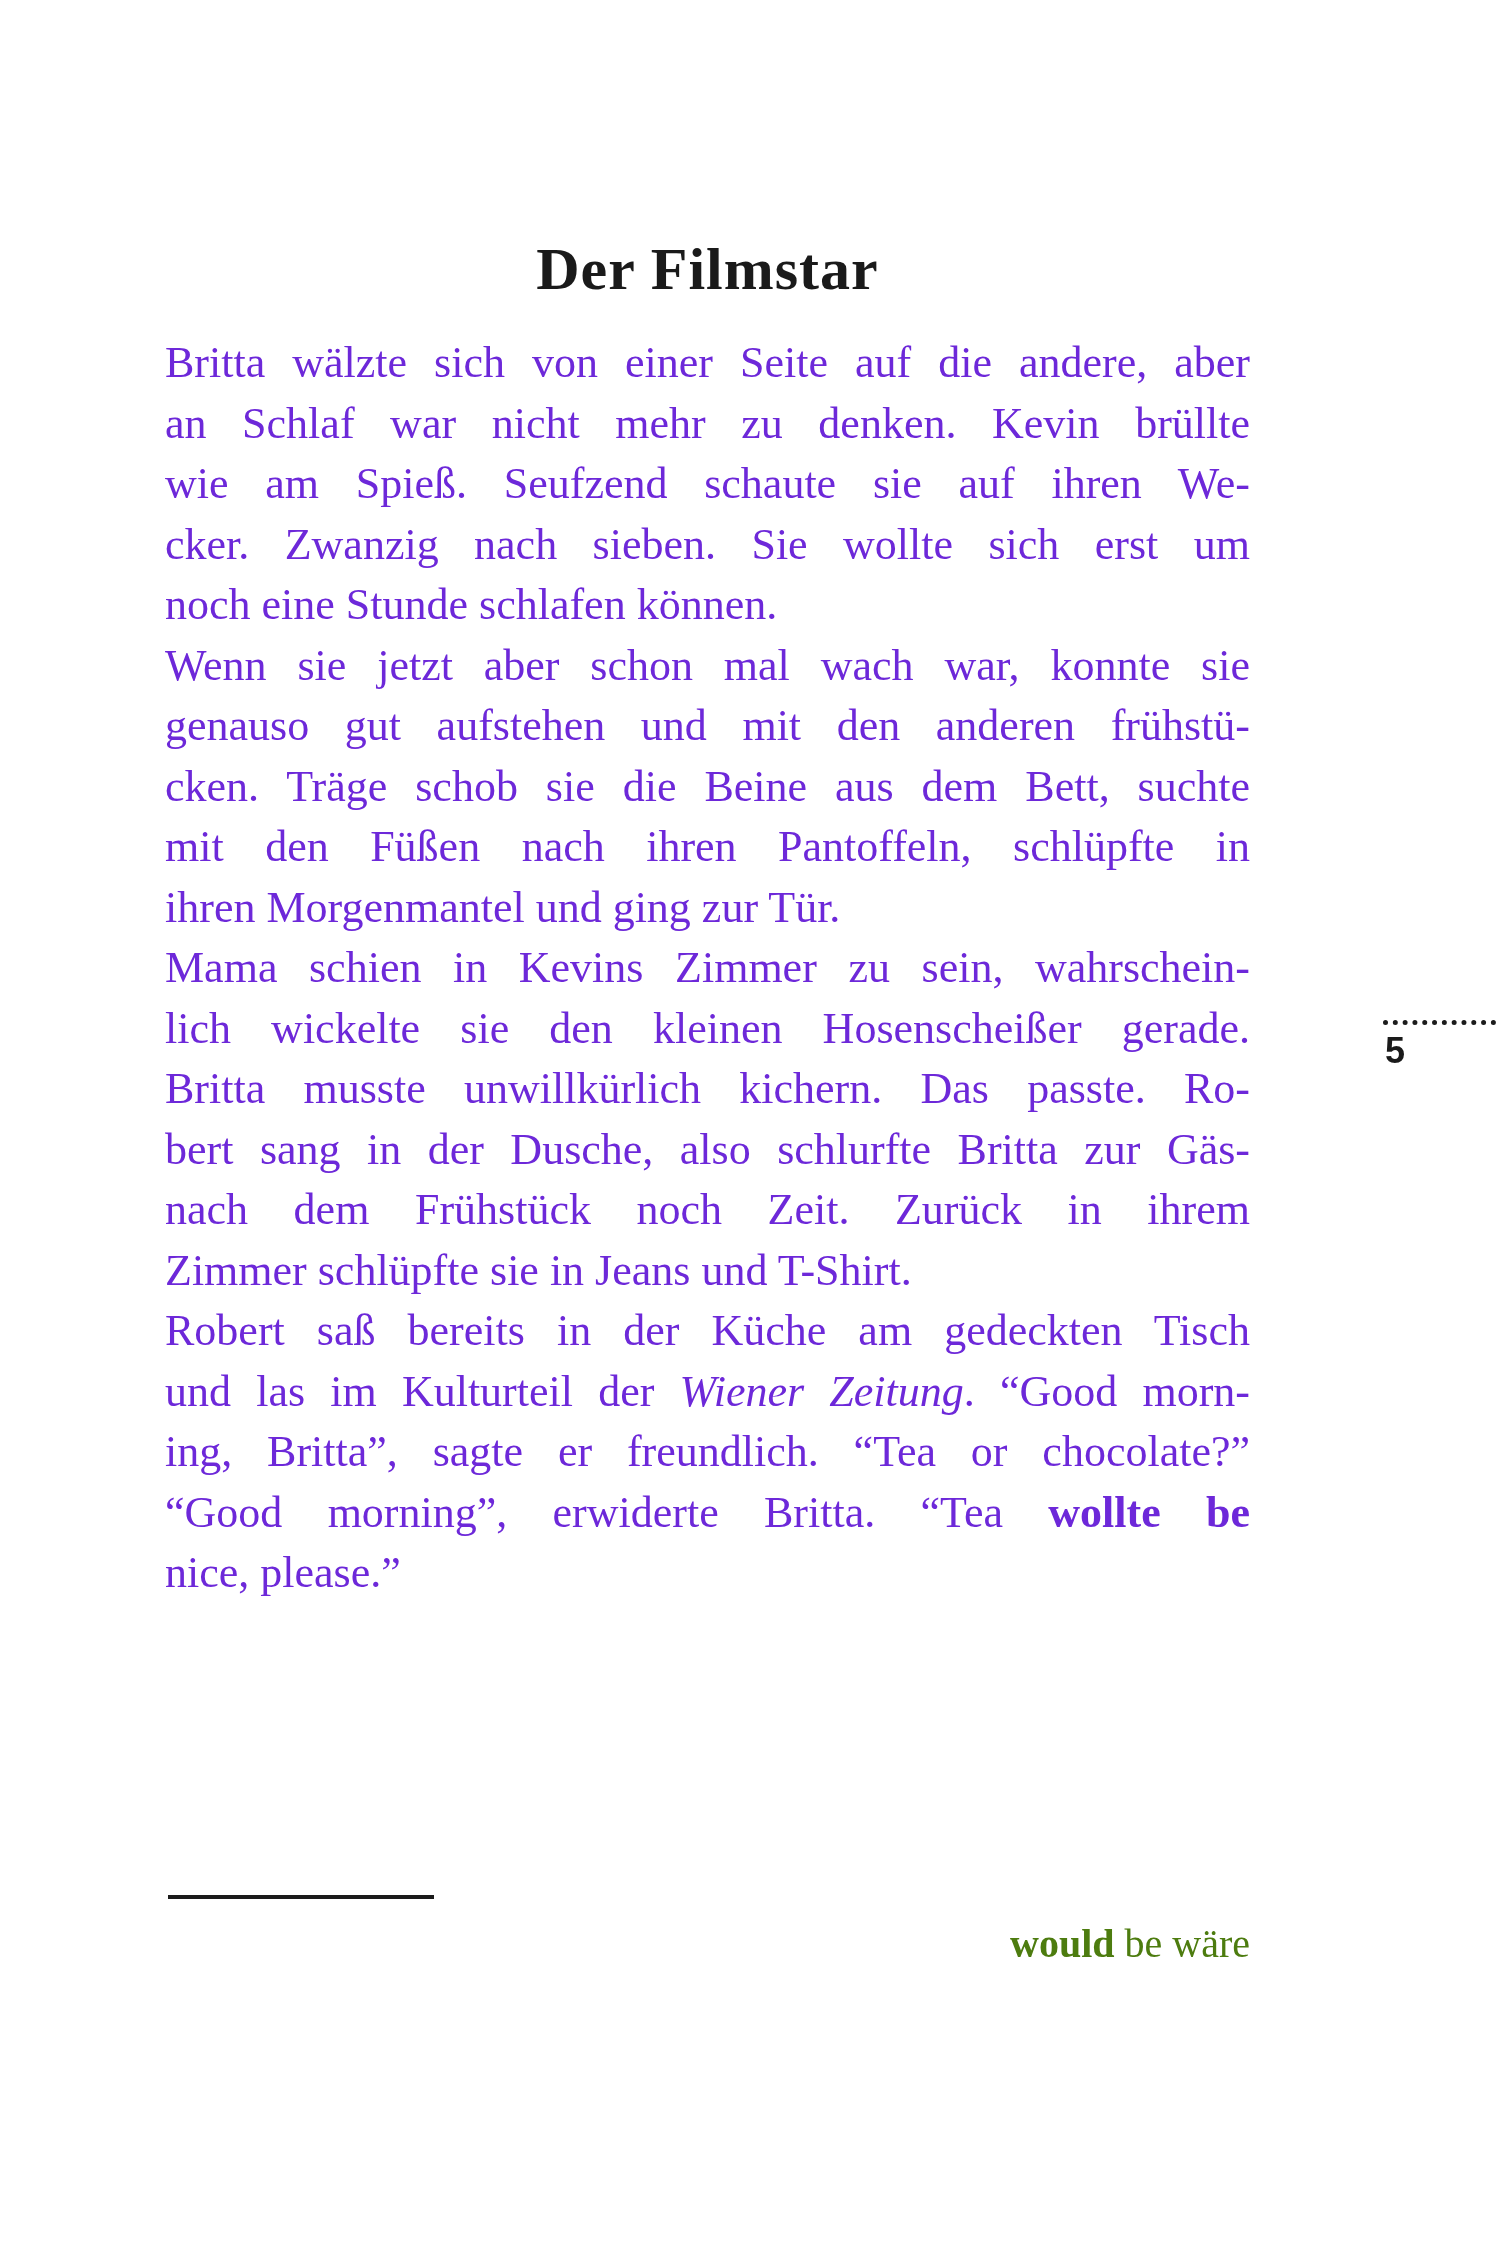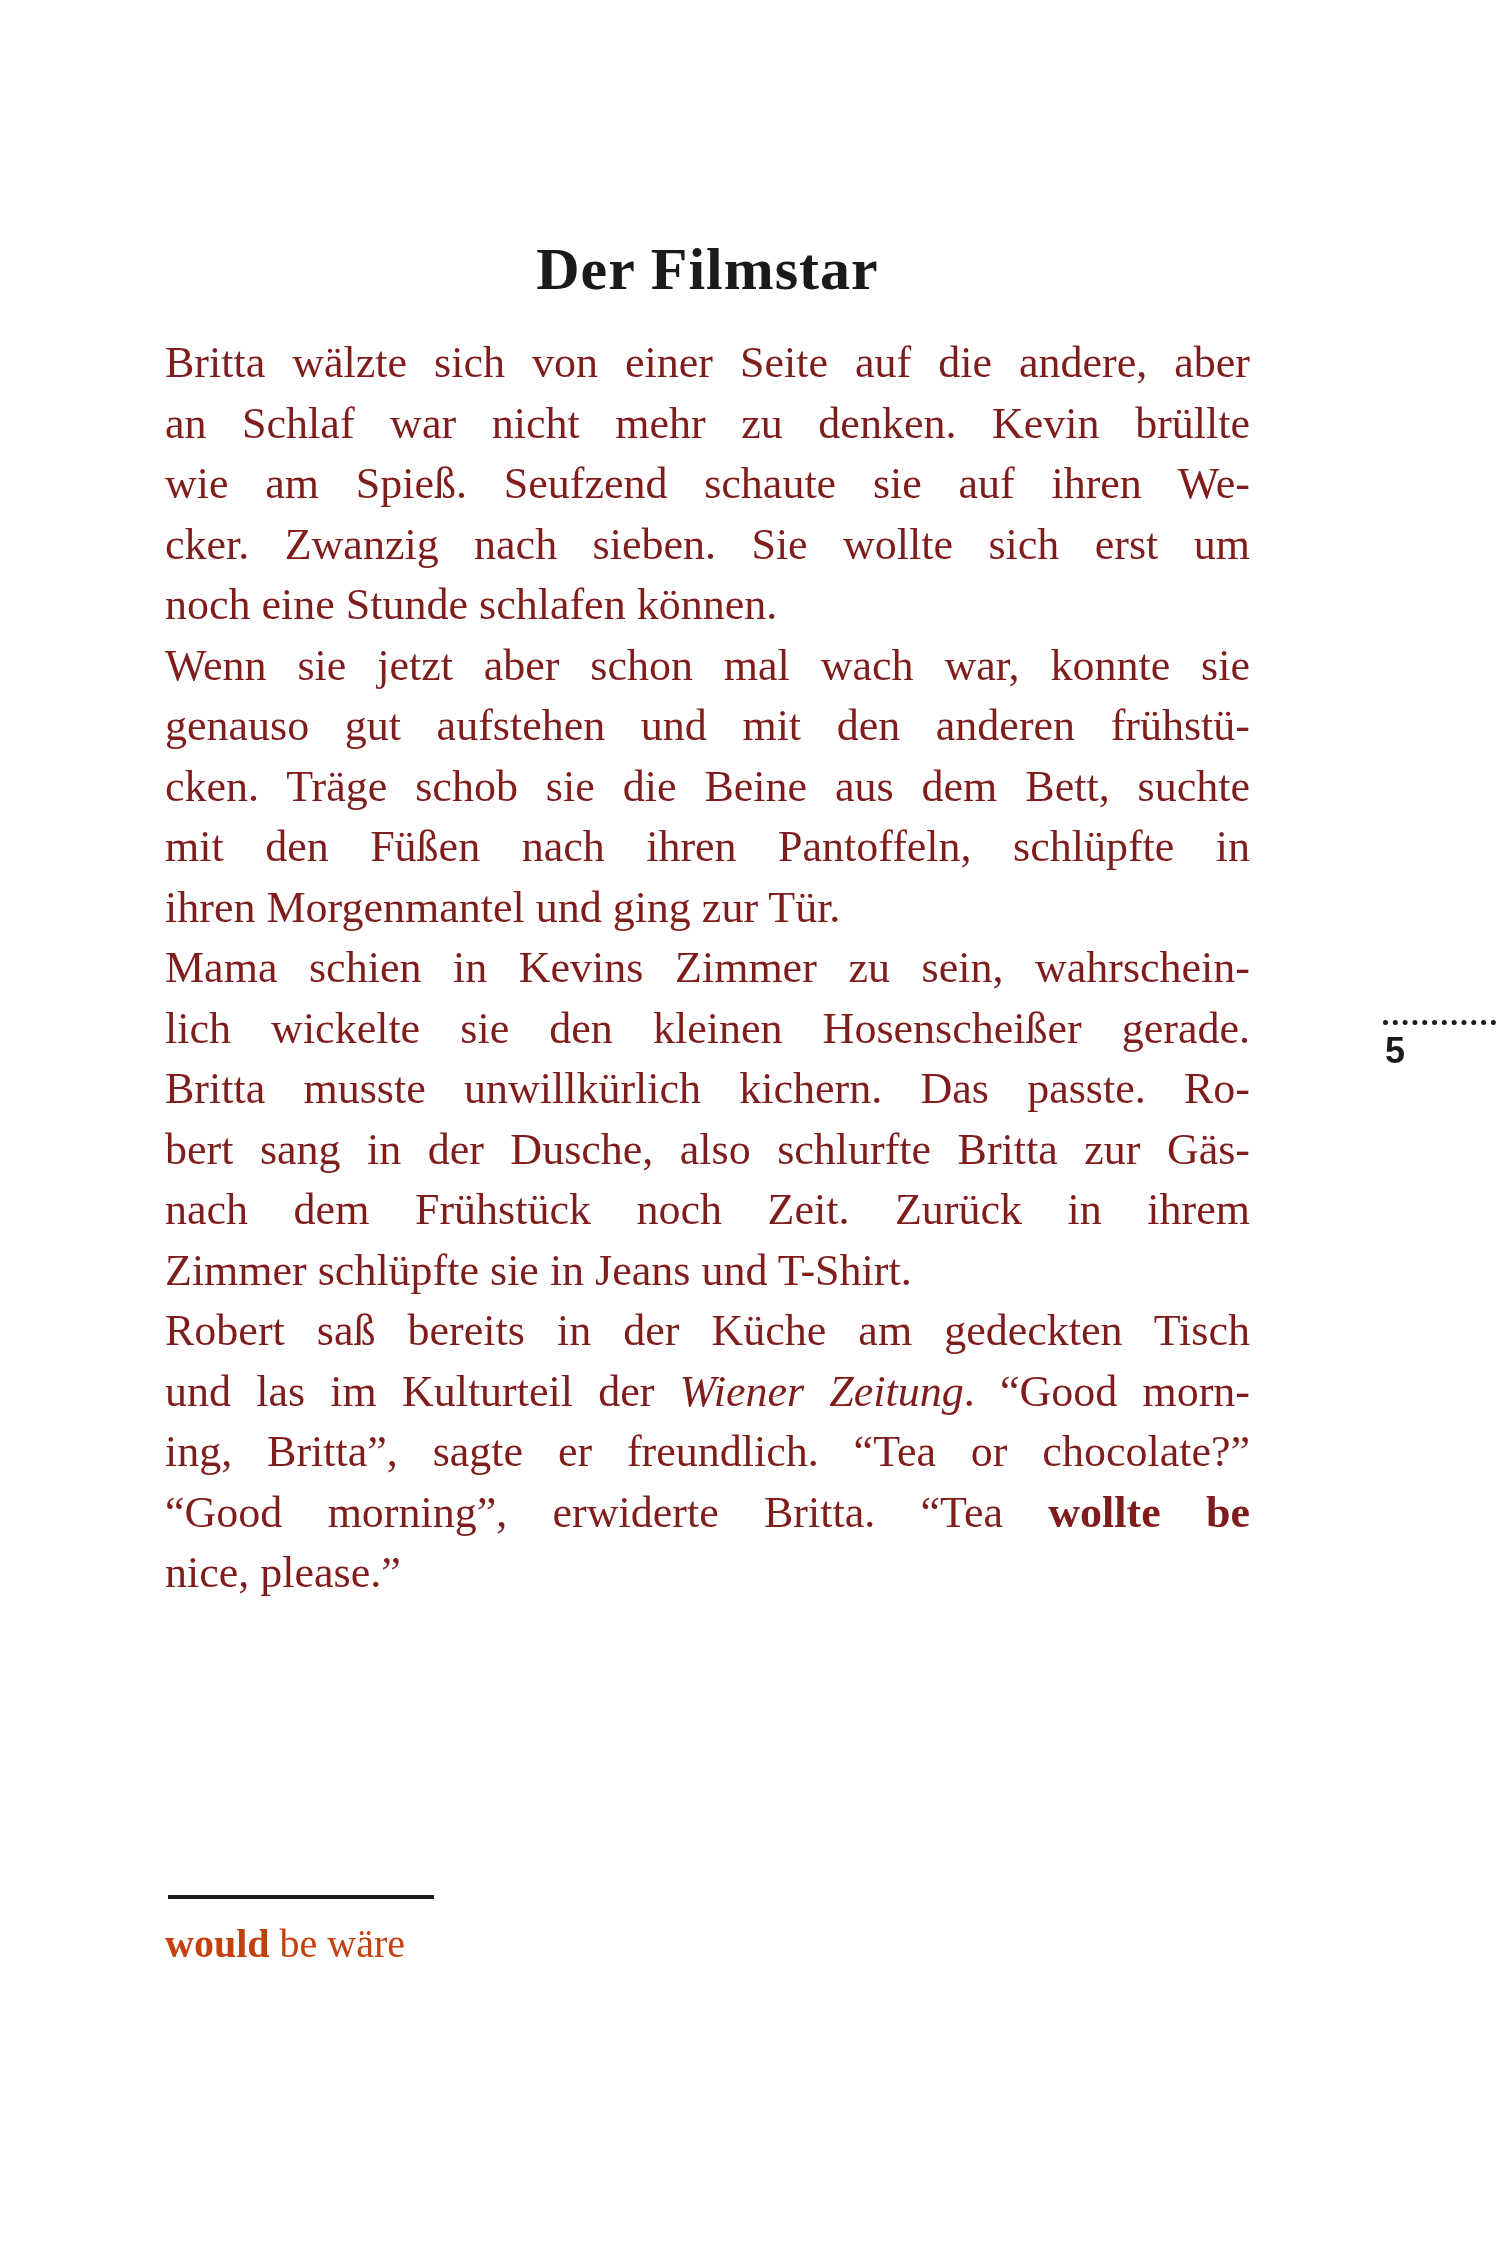--- a/index.html
+++ b/index.html
@@ -31,21 +31,21 @@
   .text-column {
     position: absolute;
     left: 165px;
     top: 333px;
     width: 1085px;
   }
   .line {
     font-size: 44px;
     line-height: 60.5px;
     white-space: normal;
-    color: #7f1d1d;
+    color: #6d28d9;
   }
   .j {
     text-align: justify;
     text-align-last: justify;
   }
   .it { font-style: italic; font-family: Liberation Serif, serif; }
   .bd { font-weight: bold; }
   .page-number-block {
     position: absolute;
     left: 1383px;
@@ -74,21 +74,22 @@
     height: 0;
     border-top: 4px solid #1b1b1b;
   }
   .footnote {
     position: absolute;
     left: 165px;
     top: 1920px;
     width: 1085px;
     font-size: 40px;
     line-height: 1.2;
-    color: #c2410c;
+    color: #4d7c0f;
+    text-align: right;
   }
 </style>
 </head>
 <body>
 
 <div class="page">
 
   <h1 class="chapter-title">Der Filmstar</h1>
 
   <div class="text-column">

